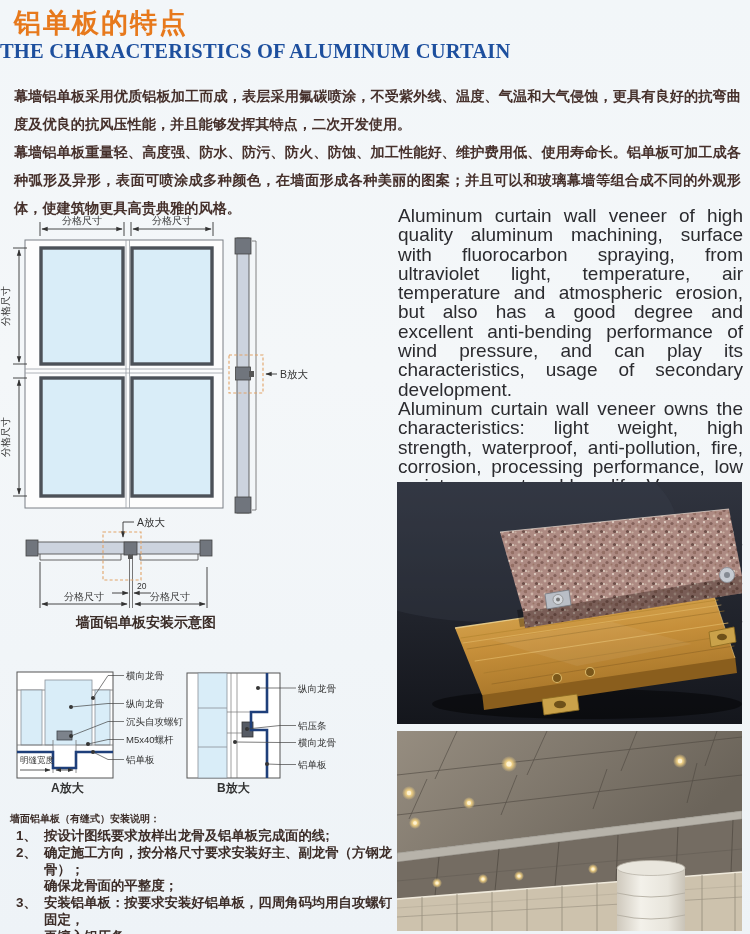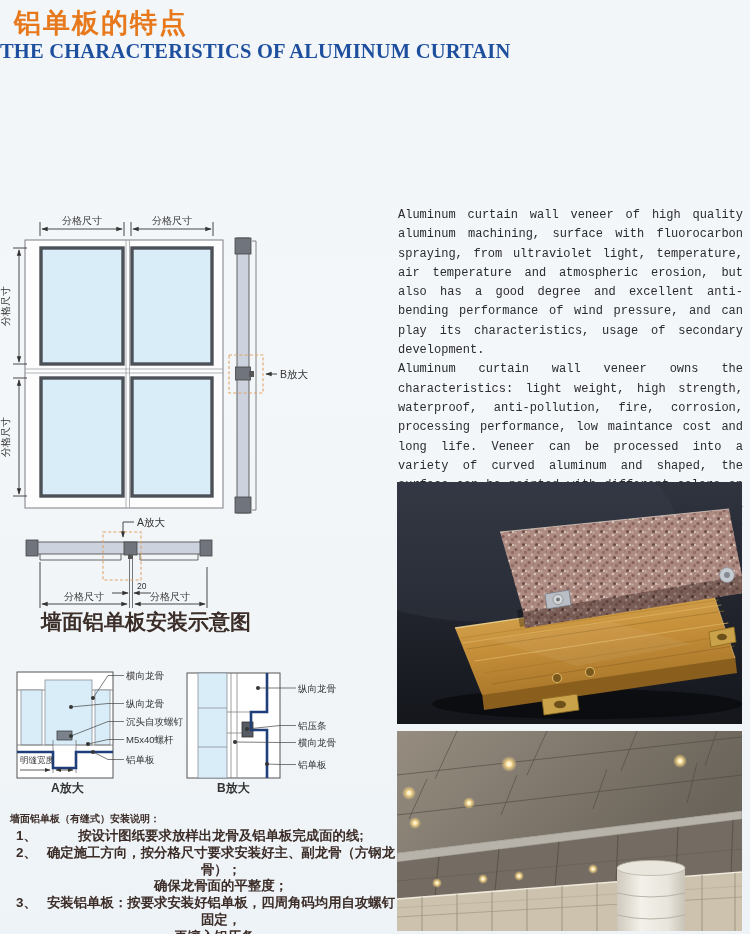--- a/index.html
+++ b/index.html
@@ -6,45 +6,49 @@
   #page{
     position:relative;width:750px;height:934px;margin:0 auto;
     background:linear-gradient(180deg,#f2f6f9 0%,#f4f7f9 40%,#eef3f7 100%);
     font-family:"Liberation Sans",sans-serif;overflow:hidden;
   }
   .abs{position:absolute;}
   .cn-title{left:14px;top:5px;font-size:27px;font-weight:bold;color:#e7791c;letter-spacing:2px;}
   .en-title{left:0;top:40px;font-size:20.5px;font-weight:bold;color:#1d4f9e;font-family:"Liberation Serif",serif;letter-spacing:.2px;}
   .intro{left:14px;top:82px;width:727px;font-size:14.2px;line-height:28px;font-weight:600;color:#46312c;text-align:justify;}
   .intro p{margin:0;}
-  .eng{left:398px;top:206px;width:345px;font-size:12px;line-height:19.3px;color:#2b2b2f;text-align:justify;font-family:Liberation Mono, monospace;}
+  .eng{left:398px;top:206px;width:345px;font-size:19px;line-height:19.3px;color:#2b2b2f;text-align:justify;}
   .eng p{margin:0;}
   .diagram-caption{left:25px;top:611px;width:242px;text-align:center;color:#3b2d28;font-weight:700;}
-  .diagram-caption .l1{font-size:21px;line-height:22px;}
+  .diagram-caption .l1{font-size:14px;line-height:22px;}
   .diagram-caption .l2{font-size:15.5px;line-height:22px;}
   .inst{left:10px;top:810px;width:388px;color:#3c2d28;font-weight:600;}
   .inst-title{font-size:10px;line-height:18px;}
   .inst-item{display:flex;font-size:13.4px;line-height:16.8px;padding-left:6px;}
   .inst-num{flex:0 0 28px;}
-  .inst-text{white-space:pre-line;flex:1;text-align:center;}
+  .inst-text{white-space:pre-line;flex:1;}
   svg{display:block;}
   .dimtxt{font-size:10px;fill:#333;}
   .callout{font-size:10.5px;fill:#333;}
   .lbl{font-size:9.5px;fill:#333;}
   .cap{font-size:12px;fill:#333;font-weight:600;}
   .small{font-size:8.5px;fill:#333;}
 </style>
 </head>
 <body>
 
 <div id="page">
 
   <div class="abs cn-title">铝单板的特点</div>
   <div class="abs en-title">THE CHARACTERISTICS OF ALUMINUM CURTAIN</div>
 
+  <div class="abs intro">
+    <p>幕墙铝单板采用优质铝板加工而成，表层采用氟碳喷涂，不受紫外线、温度、气温和大气侵蚀，更具有良好的抗弯曲度及优良的抗风压性能，并且能够发挥其特点，二次开发使用。</p>
+    <p>幕墙铝单板重量轻、高度强、防水、防污、防火、防蚀、加工性能好、维护费用低、使用寿命长。铝单板可加工成各种弧形及异形，表面可喷涂成多种颜色，在墙面形成各种美丽的图案；并且可以和玻璃幕墙等组合成不同的外观形体，使建筑物更具高贵典雅的风格。</p>
+  </div>
 
   <div class="abs eng">
     <p>Aluminum curtain wall veneer of high quality aluminum machining, surface with fluorocarbon spraying, from ultraviolet light, temperature, air temperature and atmospheric erosion, but also has a good degree and excellent anti-bending performance of wind pressure, and can play its characteristics, usage of secondary development.</p>
     <p>Aluminum curtain wall veneer owns the characteristics: light weight, high strength, waterproof, anti-pollution, fire, corrosion, processing performance, low maintance cost and long life. Veneer can be processed into a variety of curved aluminum and shaped, the surface can be painted with different colors on the wall forming a variety of beautiful patterns; and glass curtain wall can be combined into different physical appearance, making the building more noble and elegant.</p>
   </div>
 
   <svg class="abs" style="left:0;top:212px;" width="395" height="400" viewBox="0 0 395 400">
     <defs>
       <marker id="ar1" viewBox="0 0 10 10" refX="9" refY="5" markerWidth="7" markerHeight="7" orient="auto-start-reverse">
         <path d="M0,1.5 L10,5 L0,8.5 z" fill="#333"></path>

